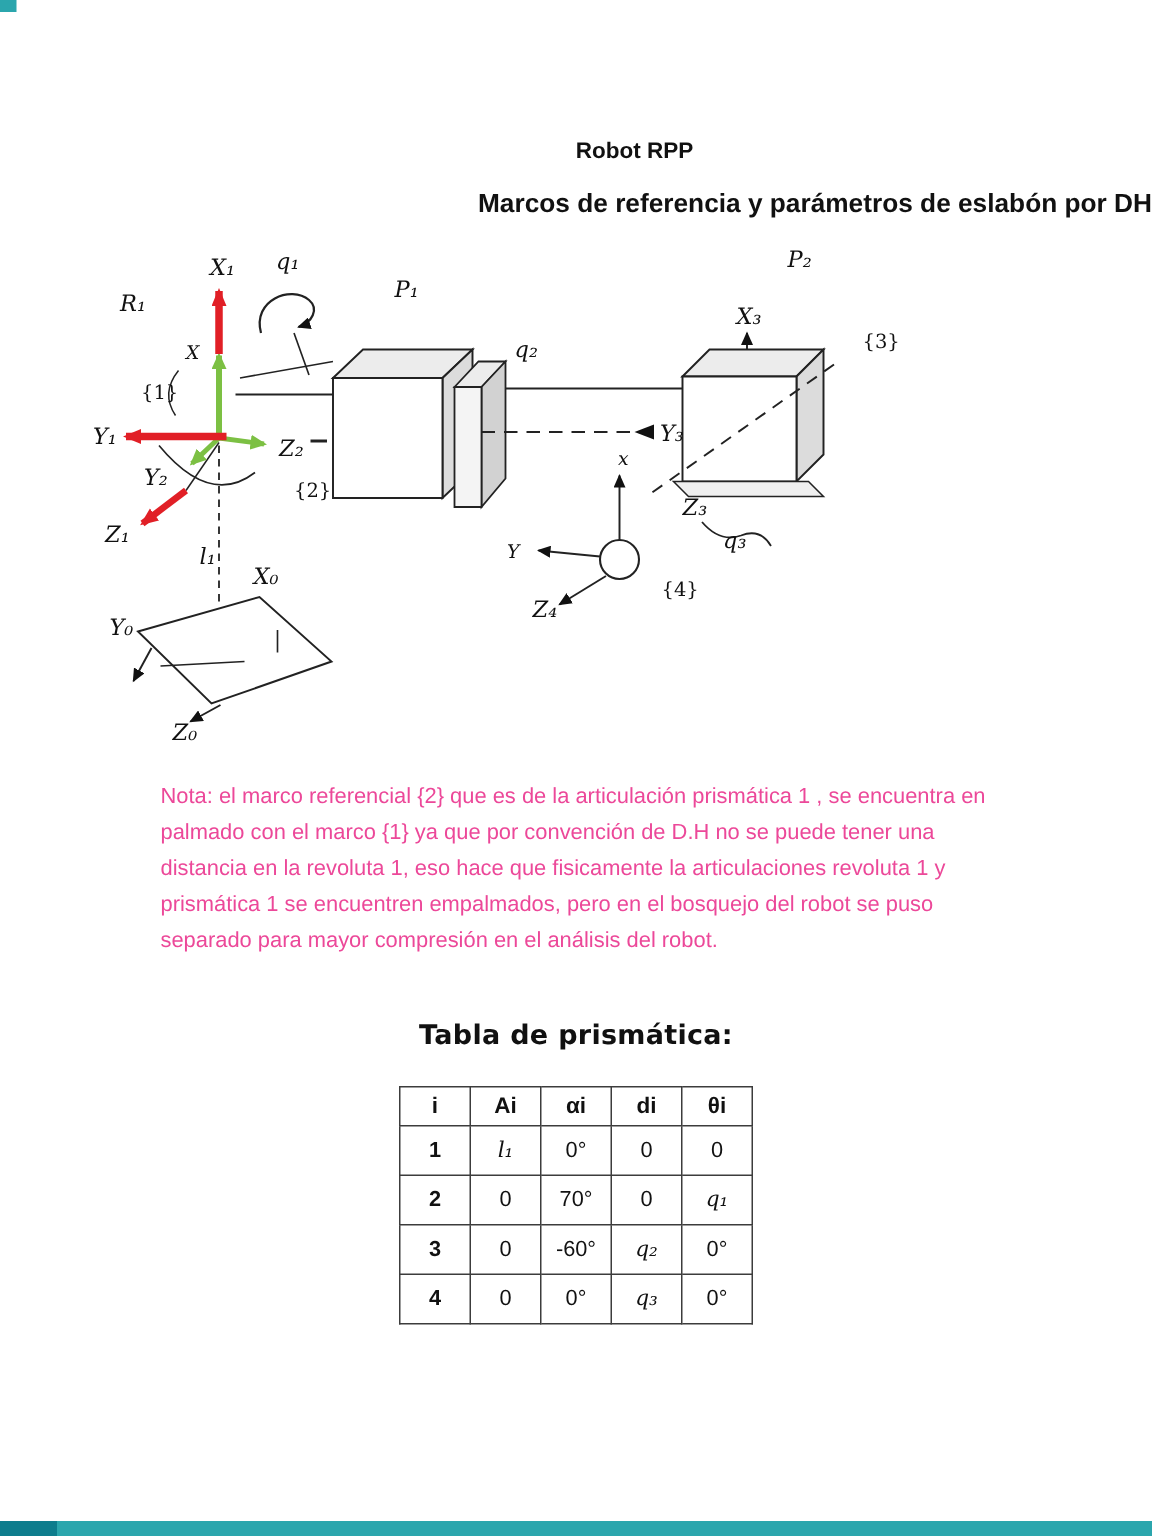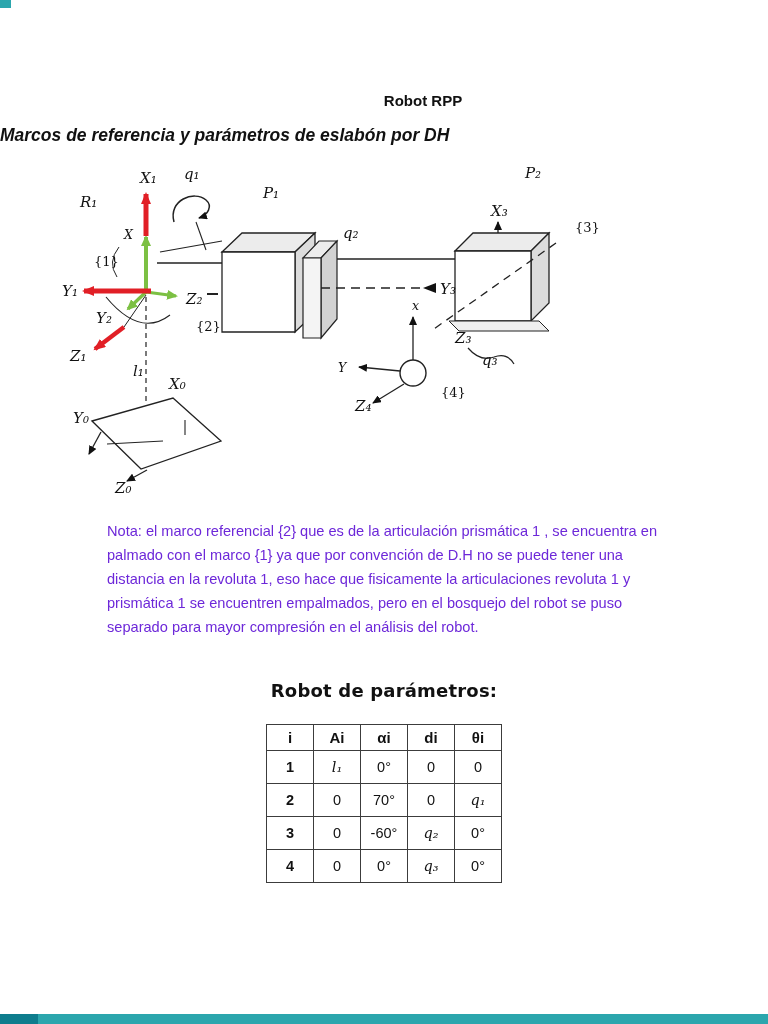--- a/index.html
+++ b/index.html
@@ -7,27 +7,27 @@
   body {
     width:768px; height:1024px; position:relative; overflow:hidden;
     font-family:"Liberation Sans", sans-serif; color:#111;
   }
   .corner-chip { position:absolute; left:0; top:0; width:11px; height:8px; background:#2ba6ad; }
   .bottom-bar { position:absolute; left:0; bottom:0; width:768px; height:10px; background:#2ba6ad; }
   .bottom-bar .seg { position:absolute; left:0; top:0; width:38px; height:100%; background:#0e7d8d; }
 
   .doc-title { position:absolute; top:92px; left:16px; width:100%; text-align:center;
     font-weight:bold; font-size:15px;margin-left:23px; }
-  .doc-subtitle { position:absolute; top:125px; left:0; width:100%; text-align:left;
-    font-weight:bold; font-size:17.5px;font-style:italic; }
+  .doc-subtitle { position:absolute; top:125px; left:0; width:100%; text-align:right;
+    font-weight:bold; font-size:17.5px; }
 
   svg.diagram { position:absolute; left:0; top:0; }
 
   .note { position:absolute; left:107px; top:519px; width:562px;
-    font-size:14.6px; line-height:24px; color:#6d28d9; }
+    font-size:14.6px; line-height:24px; color:#ec4899; }
 
   .table-heading { position:absolute; top:680px; left:0; width:100%; text-align:center;
     font-family:"DejaVu Sans", sans-serif; font-weight:bold; font-size:18px; letter-spacing:.2px; }
 
   table.dh { position:absolute; left:50%; transform:translateX(-50%); top:724px;
     border-collapse:collapse; background:#fff; }
   .dh th, .dh td { border:1px solid #3c3c3c; text-align:center; font-size:14.5px;
     vertical-align:middle; padding:0 4px; }
   .dh th { width:47px; height:26px; font-weight:bold; font-size:15px; }
   .dh td { height:33px; }
@@ -146,21 +146,21 @@
   <text class="m" x="482" y="365">q₃</text>
   <text class="m sm" x="338" y="372">Y</text>
   <text class="f" x="441" y="397">{4}</text>
   <text class="m" x="355" y="411">Z₄</text>
   <text class="m" x="73" y="423">Y₀</text>
   <text class="m" x="115" y="493">Z₀</text>
 </svg>
 
 <p class="note">Nota: el marco referencial  {2} que es de la articulación prismática 1 , se encuentra en palmado con el marco {1} ya que por convención de D.H no se puede tener una distancia en la revoluta 1, eso hace que fisicamente la articulaciones revoluta 1 y prismática 1 se encuentren empalmados, pero en el bosquejo del robot se puso separado para mayor compresión en el análisis del robot.</p>
 
-<div class="table-heading">Robot de parámetros:</div>
+<div class="table-heading">Tabla de prismática:</div>
 
 <table class="dh">
   <thead>
     <tr>
       <th>i</th>
       <th>Ai</th>
       <th>αi</th>
       <th>di</th>
       <th>θi</th>
     </tr>

